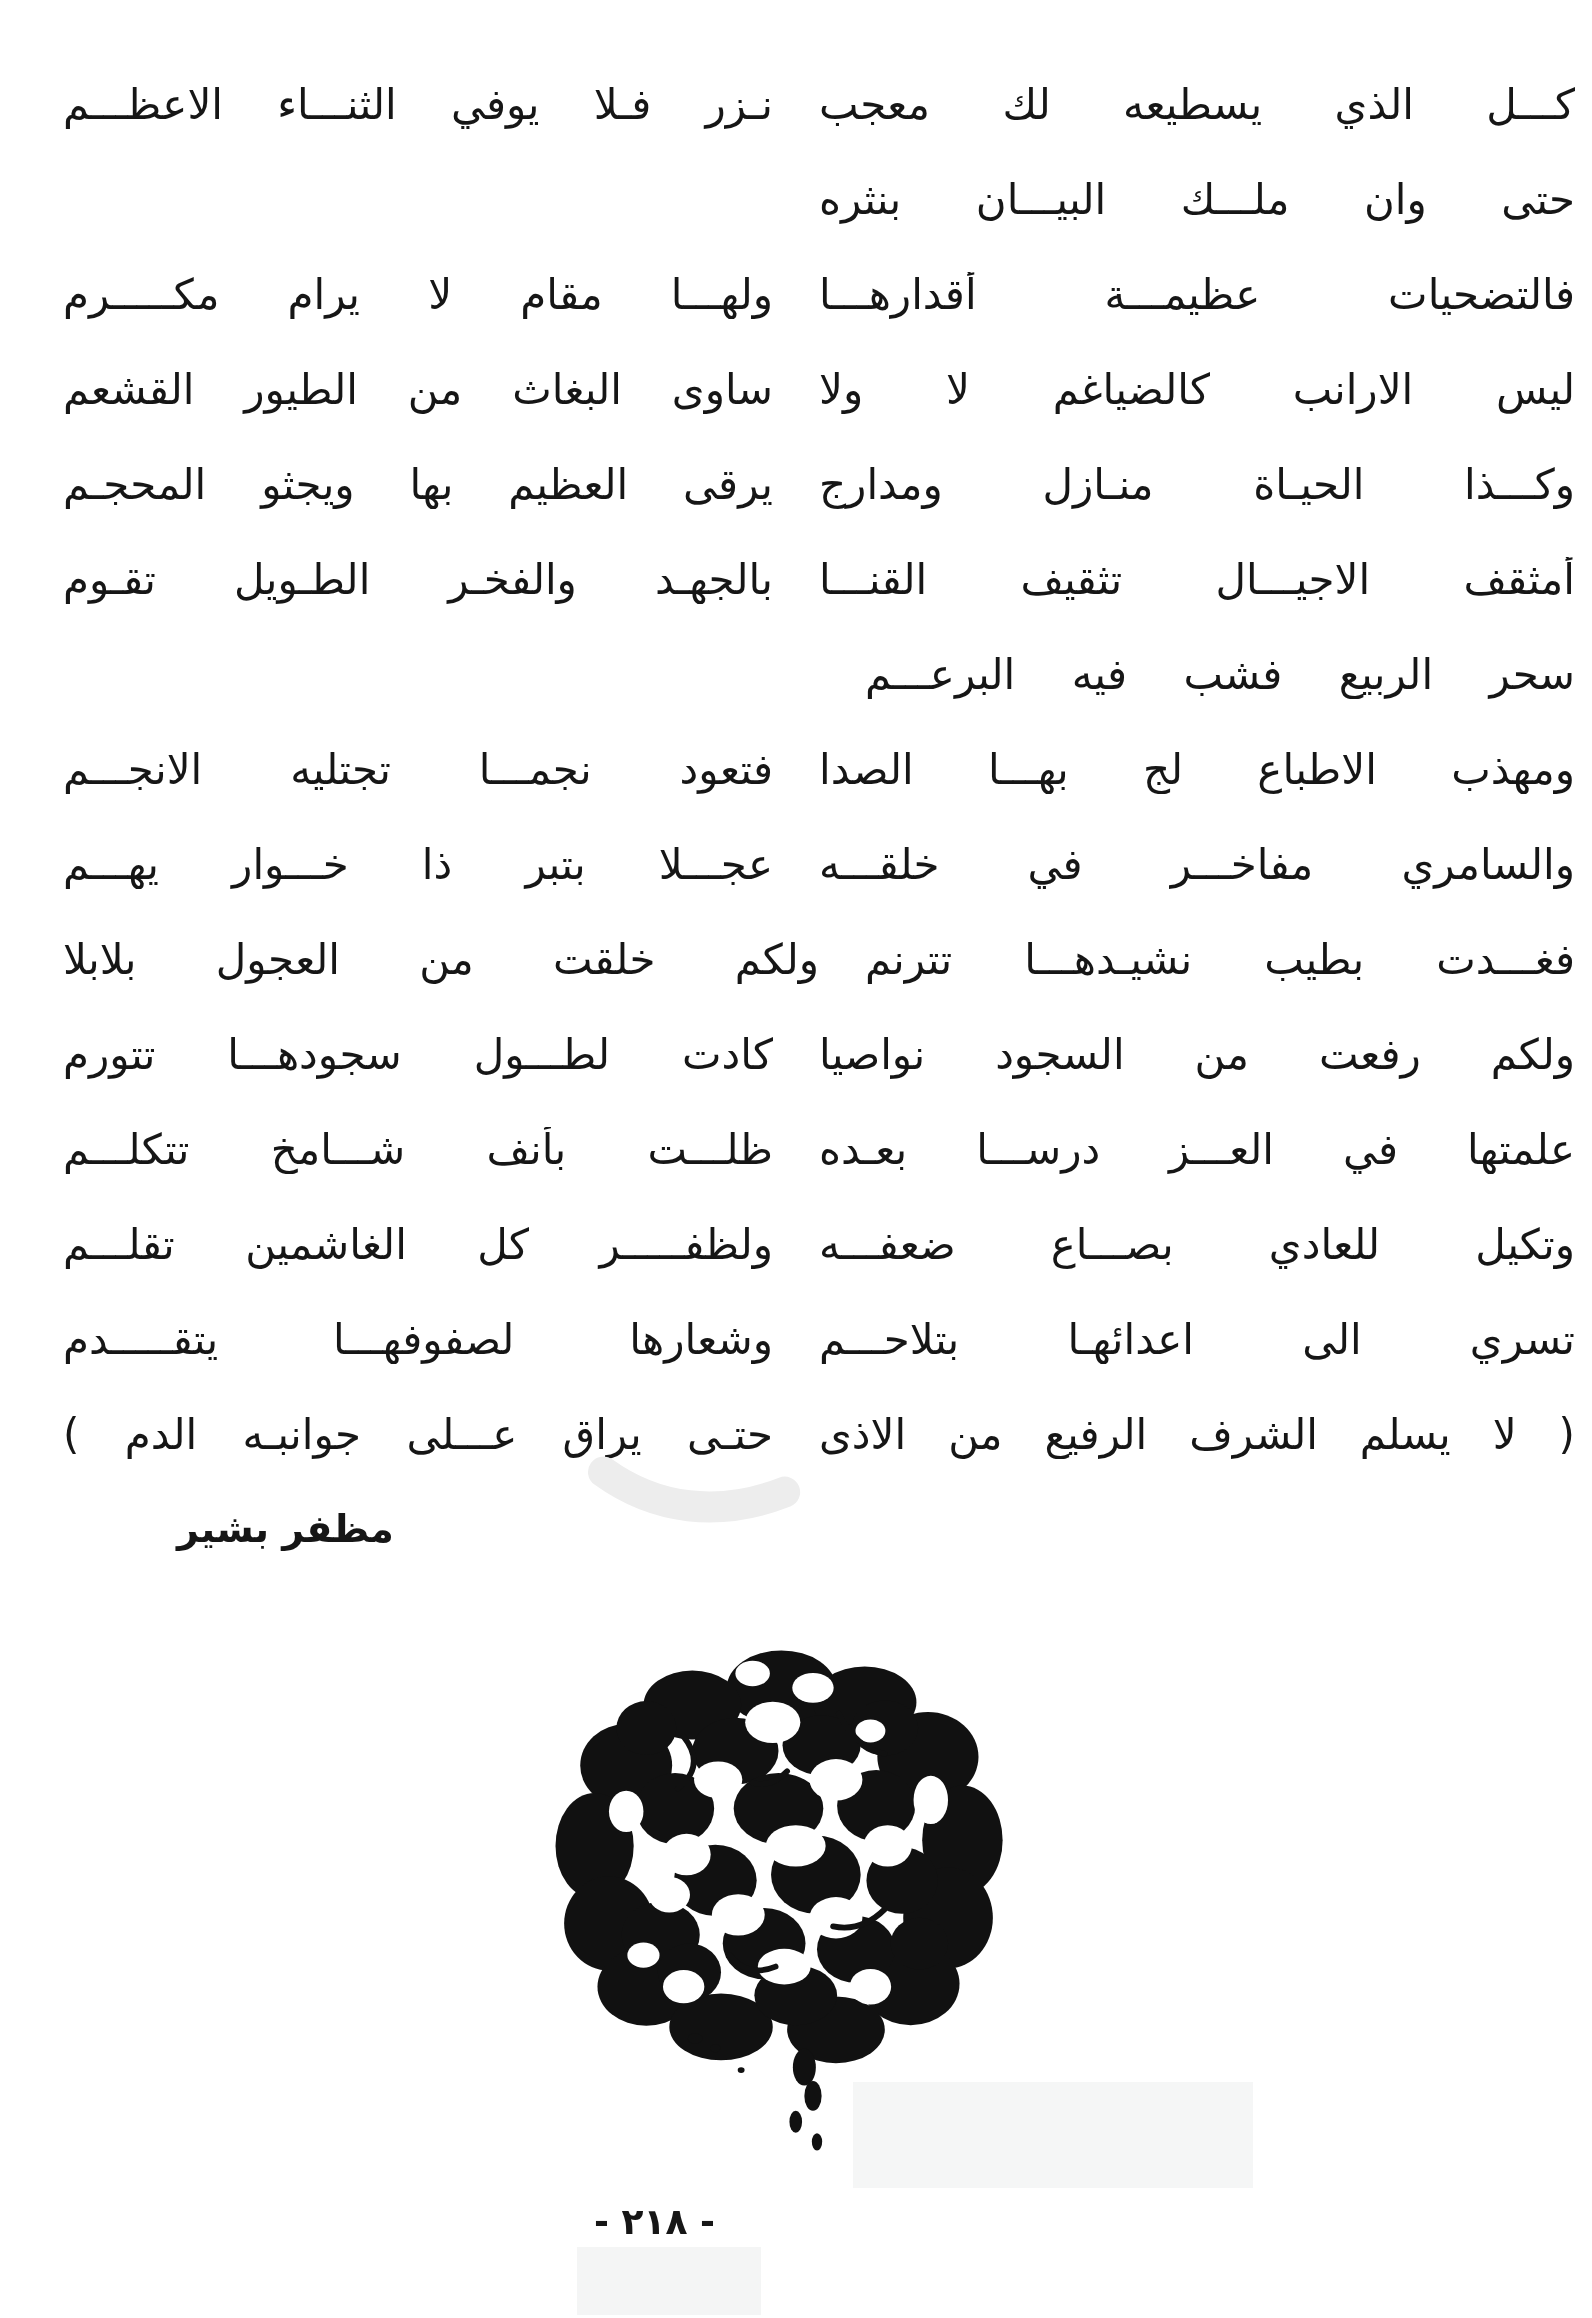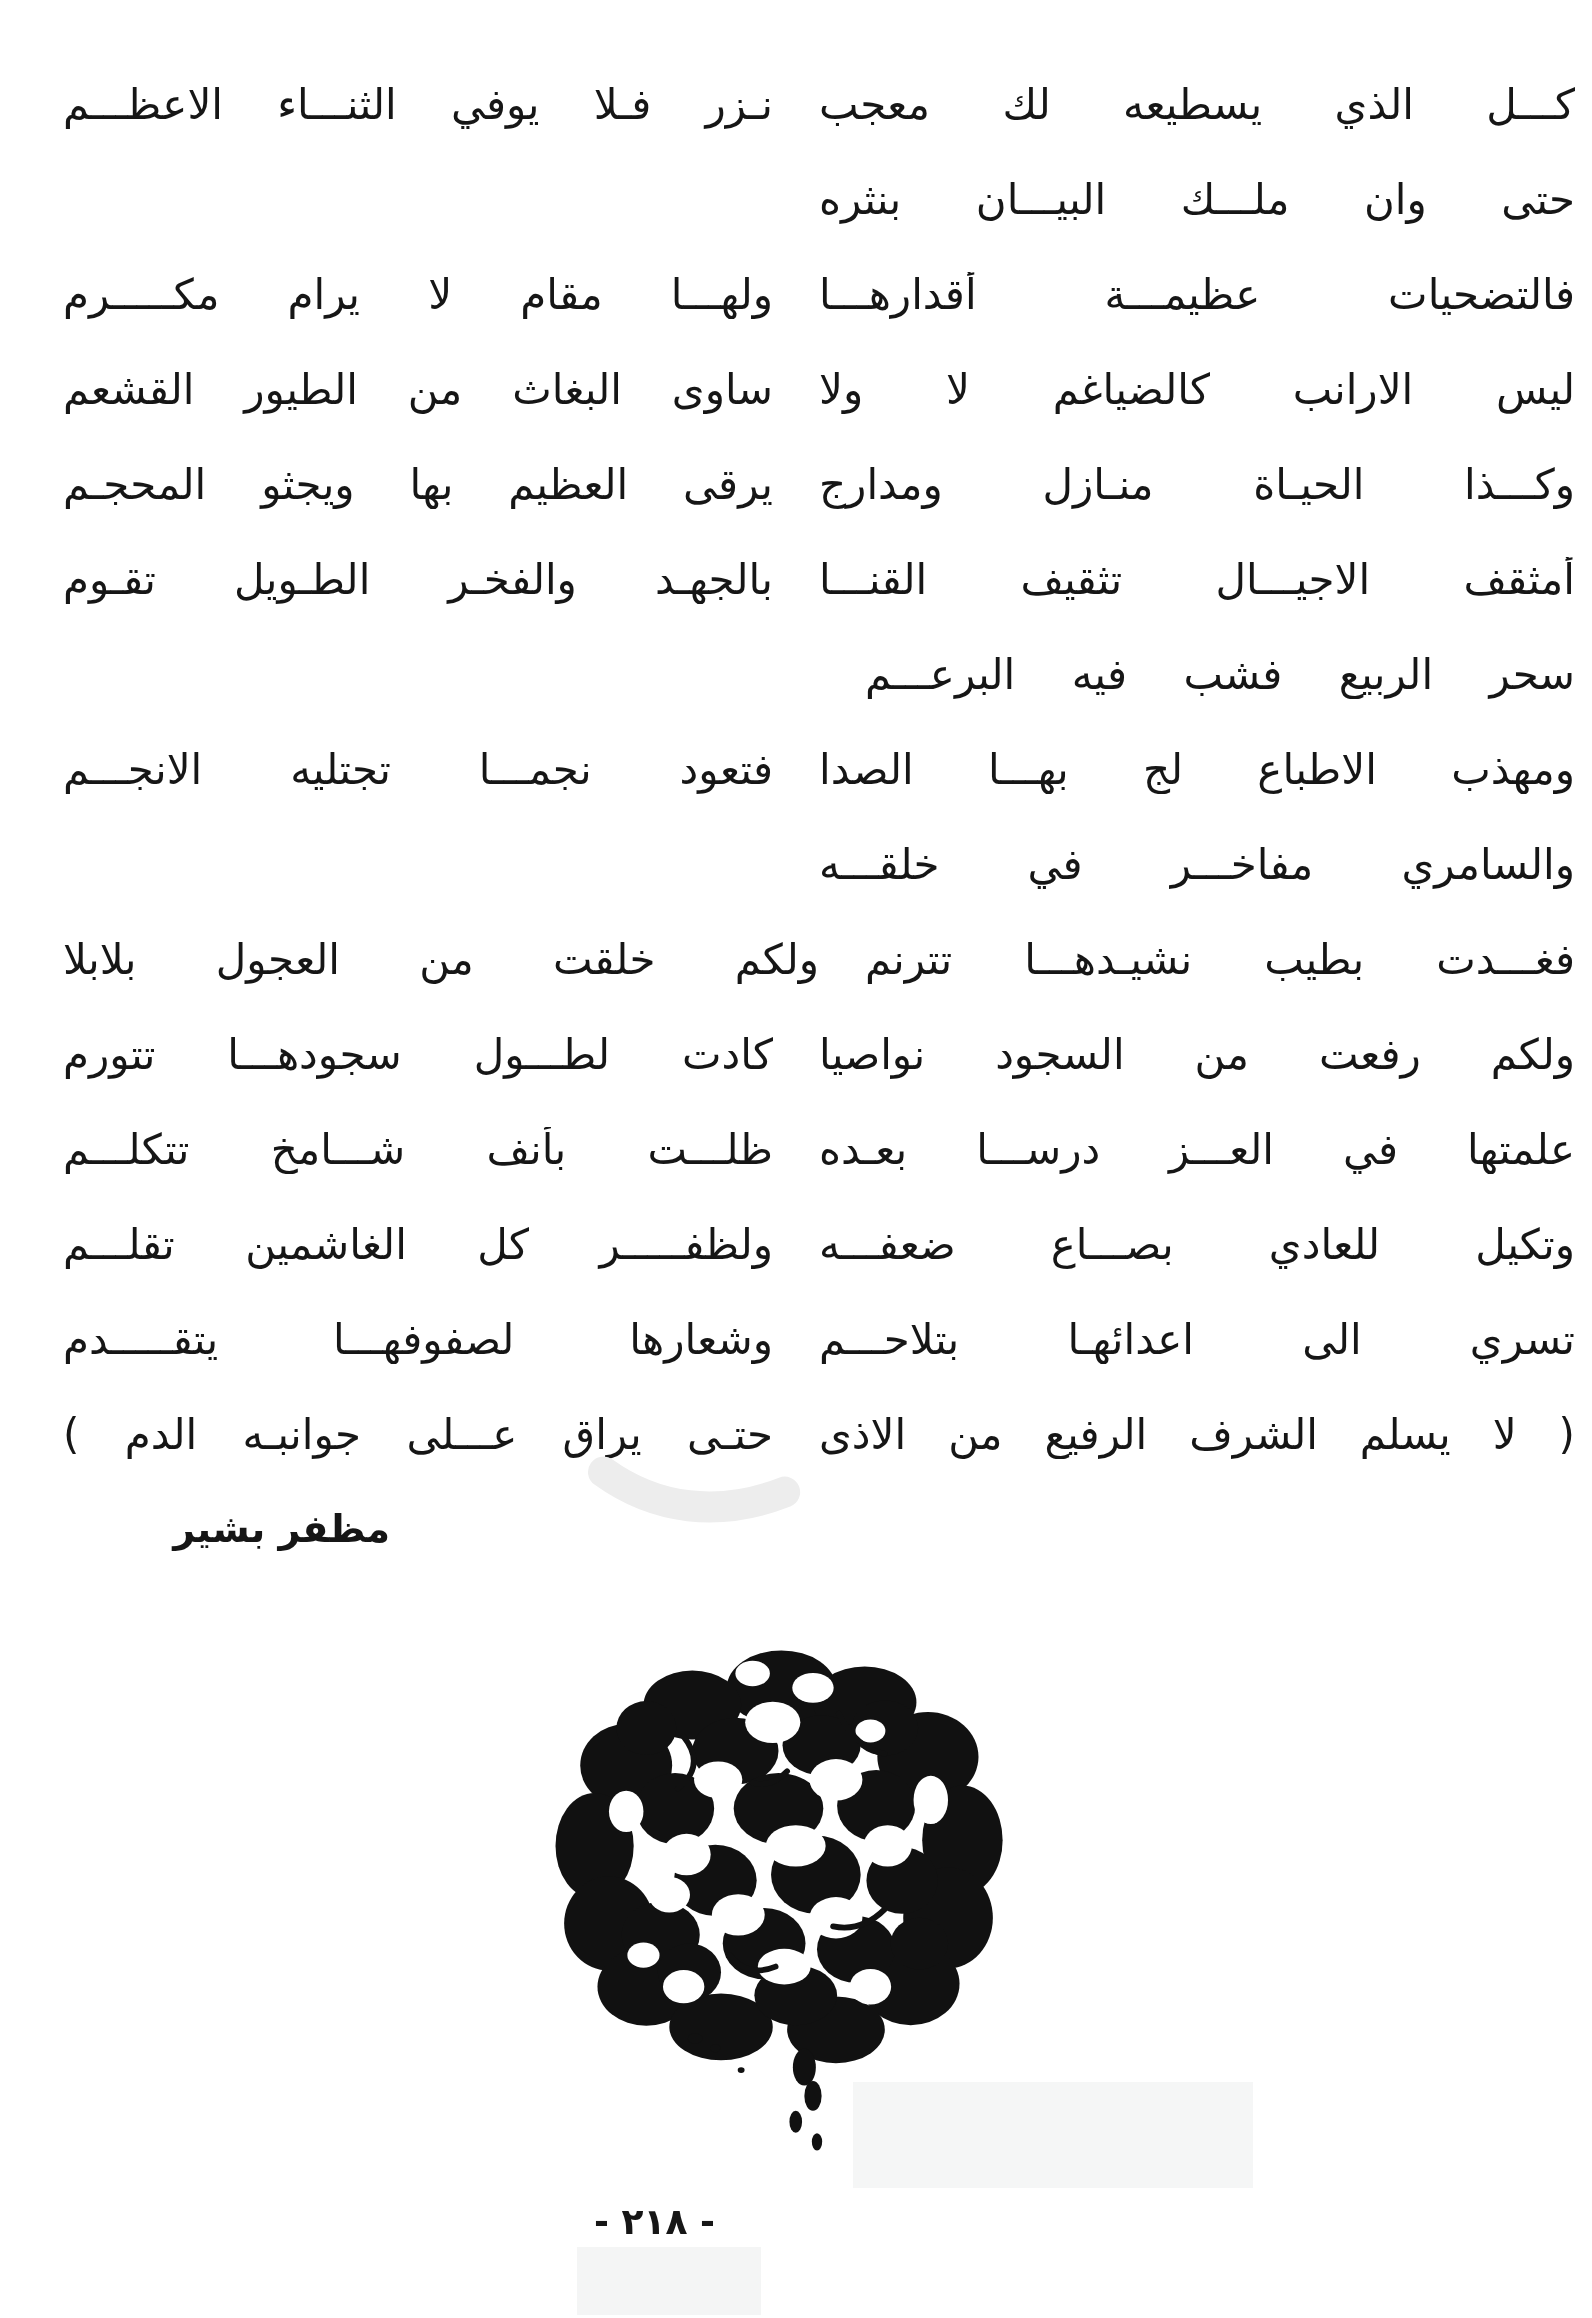--- a/index.html
+++ b/index.html
@@ -29,25 +29,25 @@
     line-height:1.1;
     white-space:nowrap;
     text-align:justify;
     text-align-last:justify;
     overflow:hidden;
   }
   .hemistich.right{width:756px;}
   .hemistich.left{width:710px;}
   .signature{
     position:absolute;
-    top:1507px;left:144px;
+    top:1507px;left:178px;
     width:247px;
     font-size:38px;
     font-weight:bold;
-    text-align:right;
+    text-align:left;
     white-space:nowrap;
   }
   .page-number{
     position:absolute;
     top:2201px;left:595px;
     width:242px;
     font-size:36px;
     font-weight:bold;
     text-align:left;
     direction:rtl;
@@ -97,20 +97,21 @@
     </div>
     <div class="verse-row">
       <div class="hemistich left">سحر الربيع فشب فيه البرعـــم</div>
     </div>
     <div class="verse-row">
       <div class="hemistich right">ومهذب الاطباع لج بهـــا الصدا</div>
       <div class="hemistich left">فتعود نجمـــا تجتليه الانجـــم</div>
     </div>
     <div class="verse-row">
       <div class="hemistich right">والسامري مفاخـــر في خلقـــه</div>
+      <div class="hemistich left">عجـــلا بتبر ذا خـــوار يهـــم</div>
     </div>
     <div class="verse-row">
       <div class="hemistich left">فغـــدت بطيب نشيـدهـــا تترنم</div>
       <div class="hemistich right">ولكم خلقت من العجول بلابلا</div>
     </div>
     <div class="verse-row">
       <div class="hemistich right">ولكم رفعت من السجود نواصيا</div>
       <div class="hemistich left">كادت لطـــول سجودهـــا تتورم</div>
     </div>
     <div class="verse-row">

